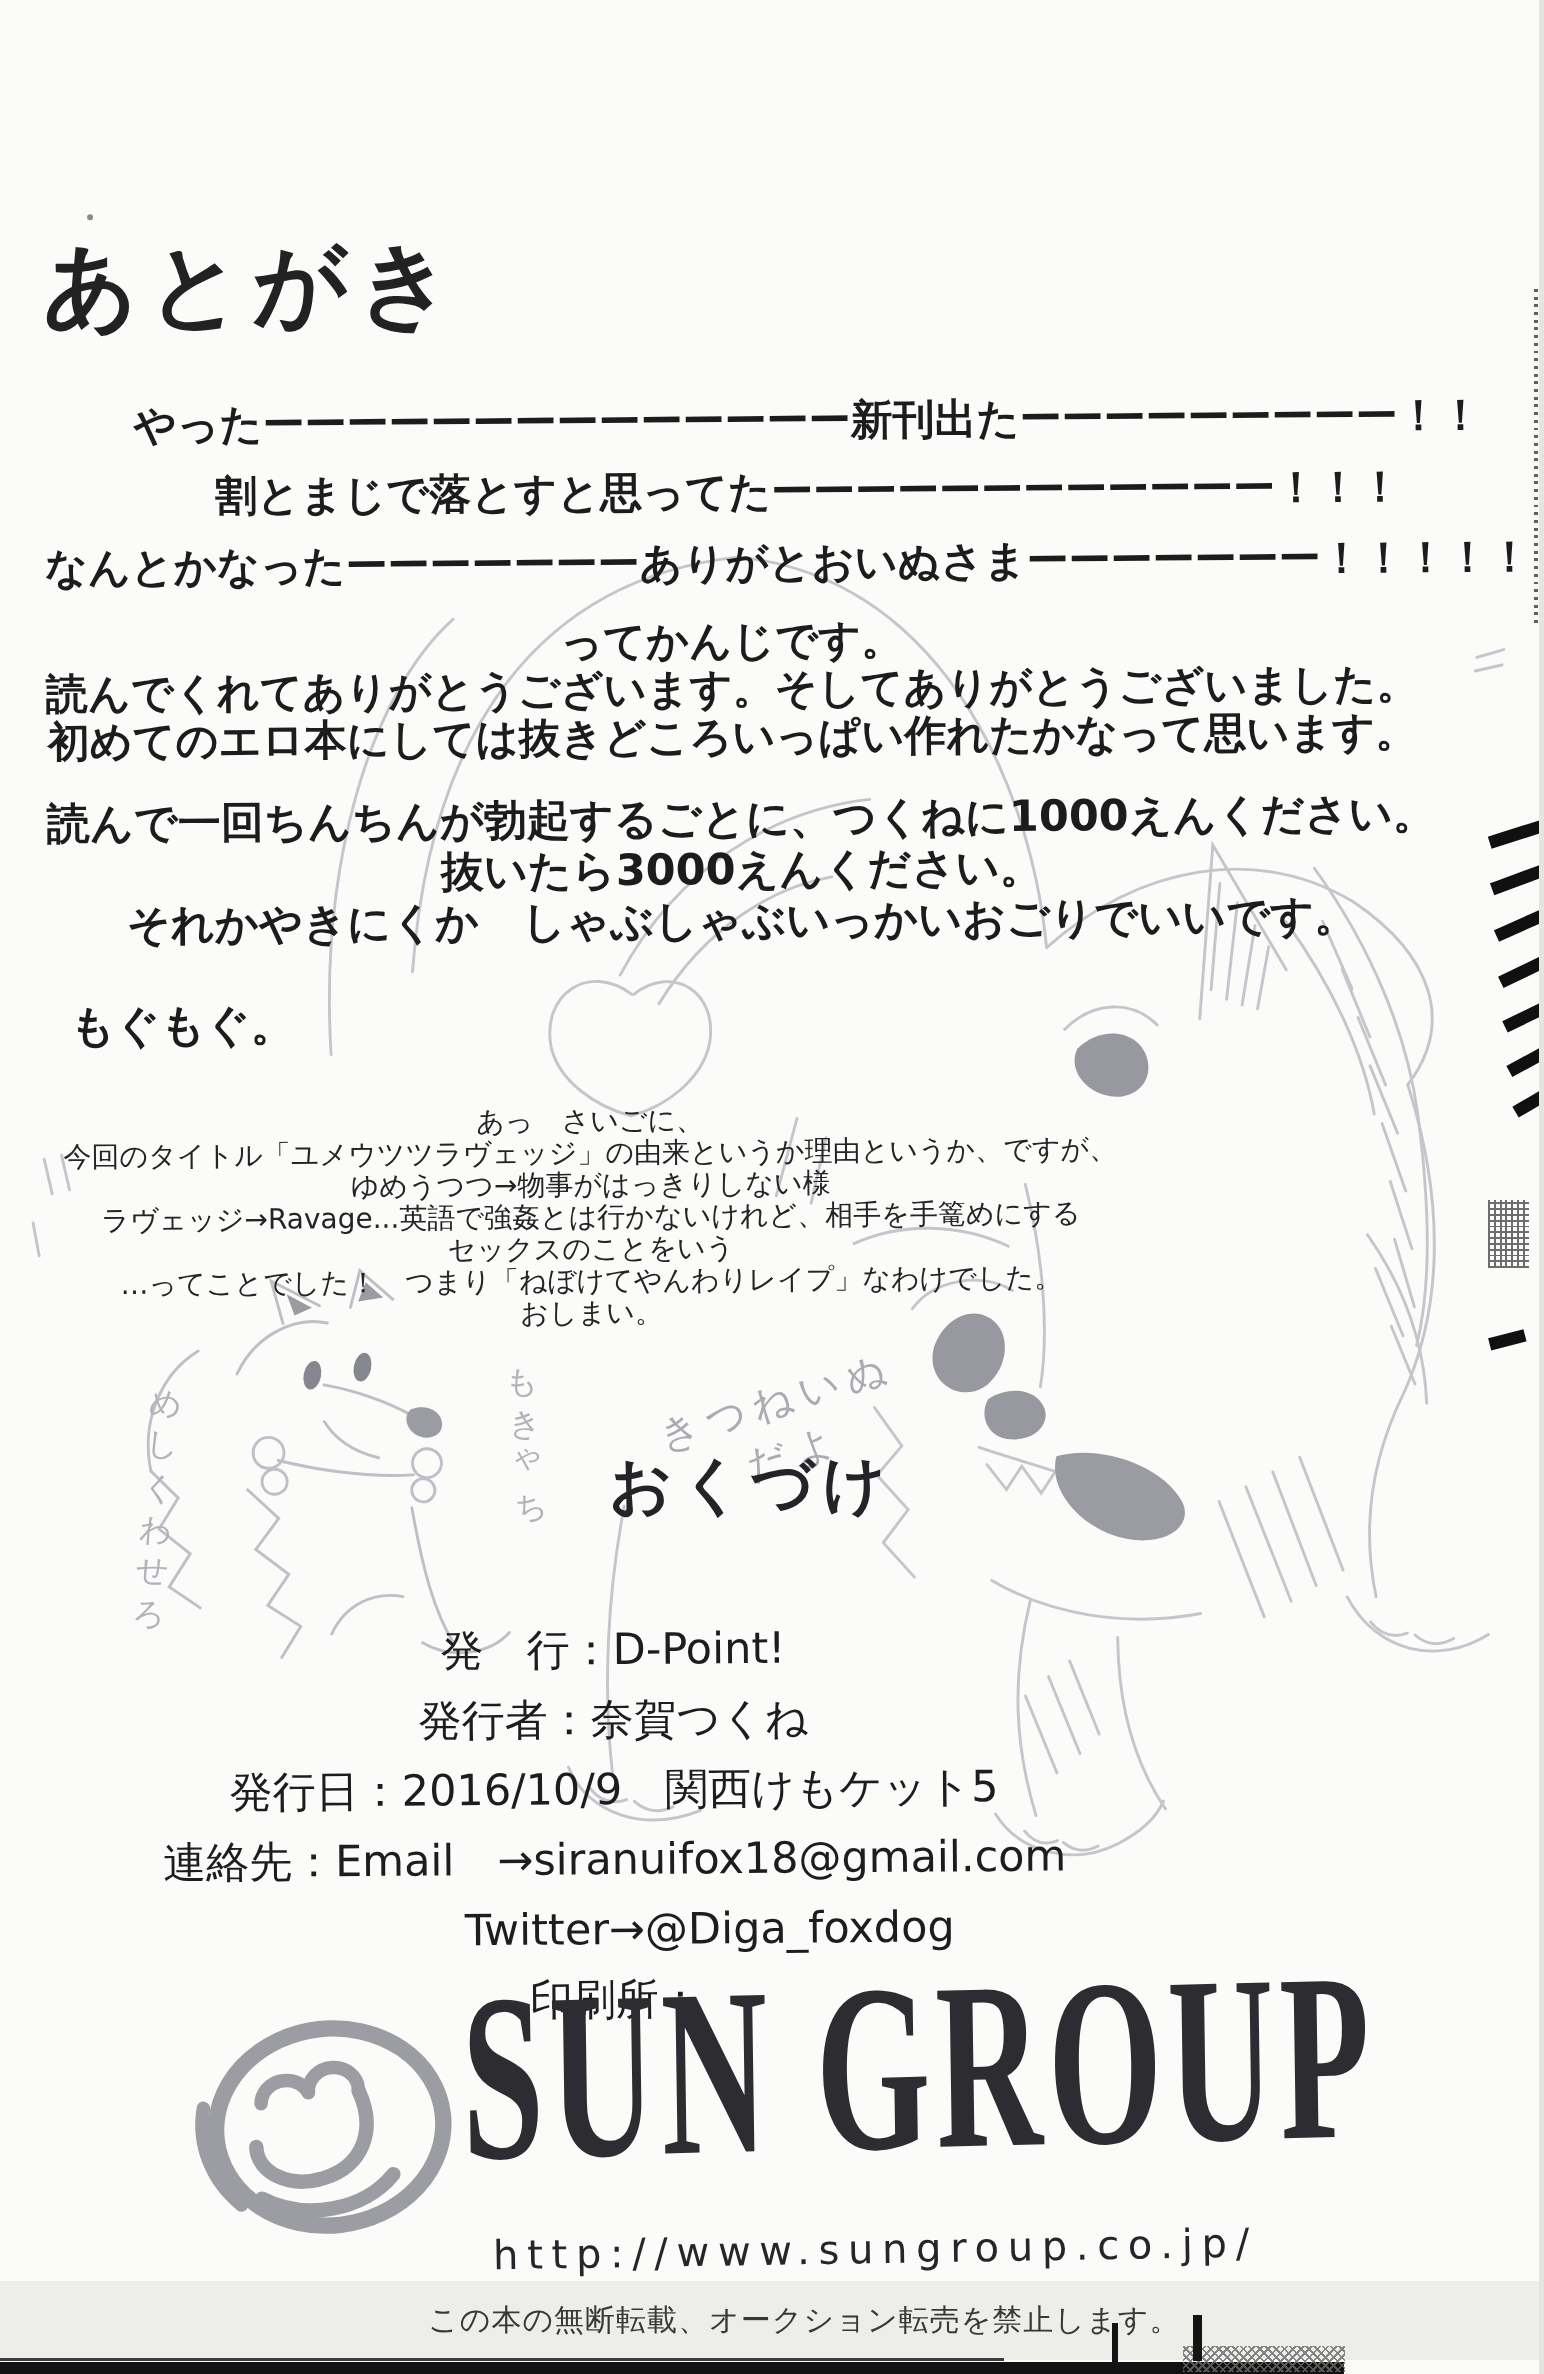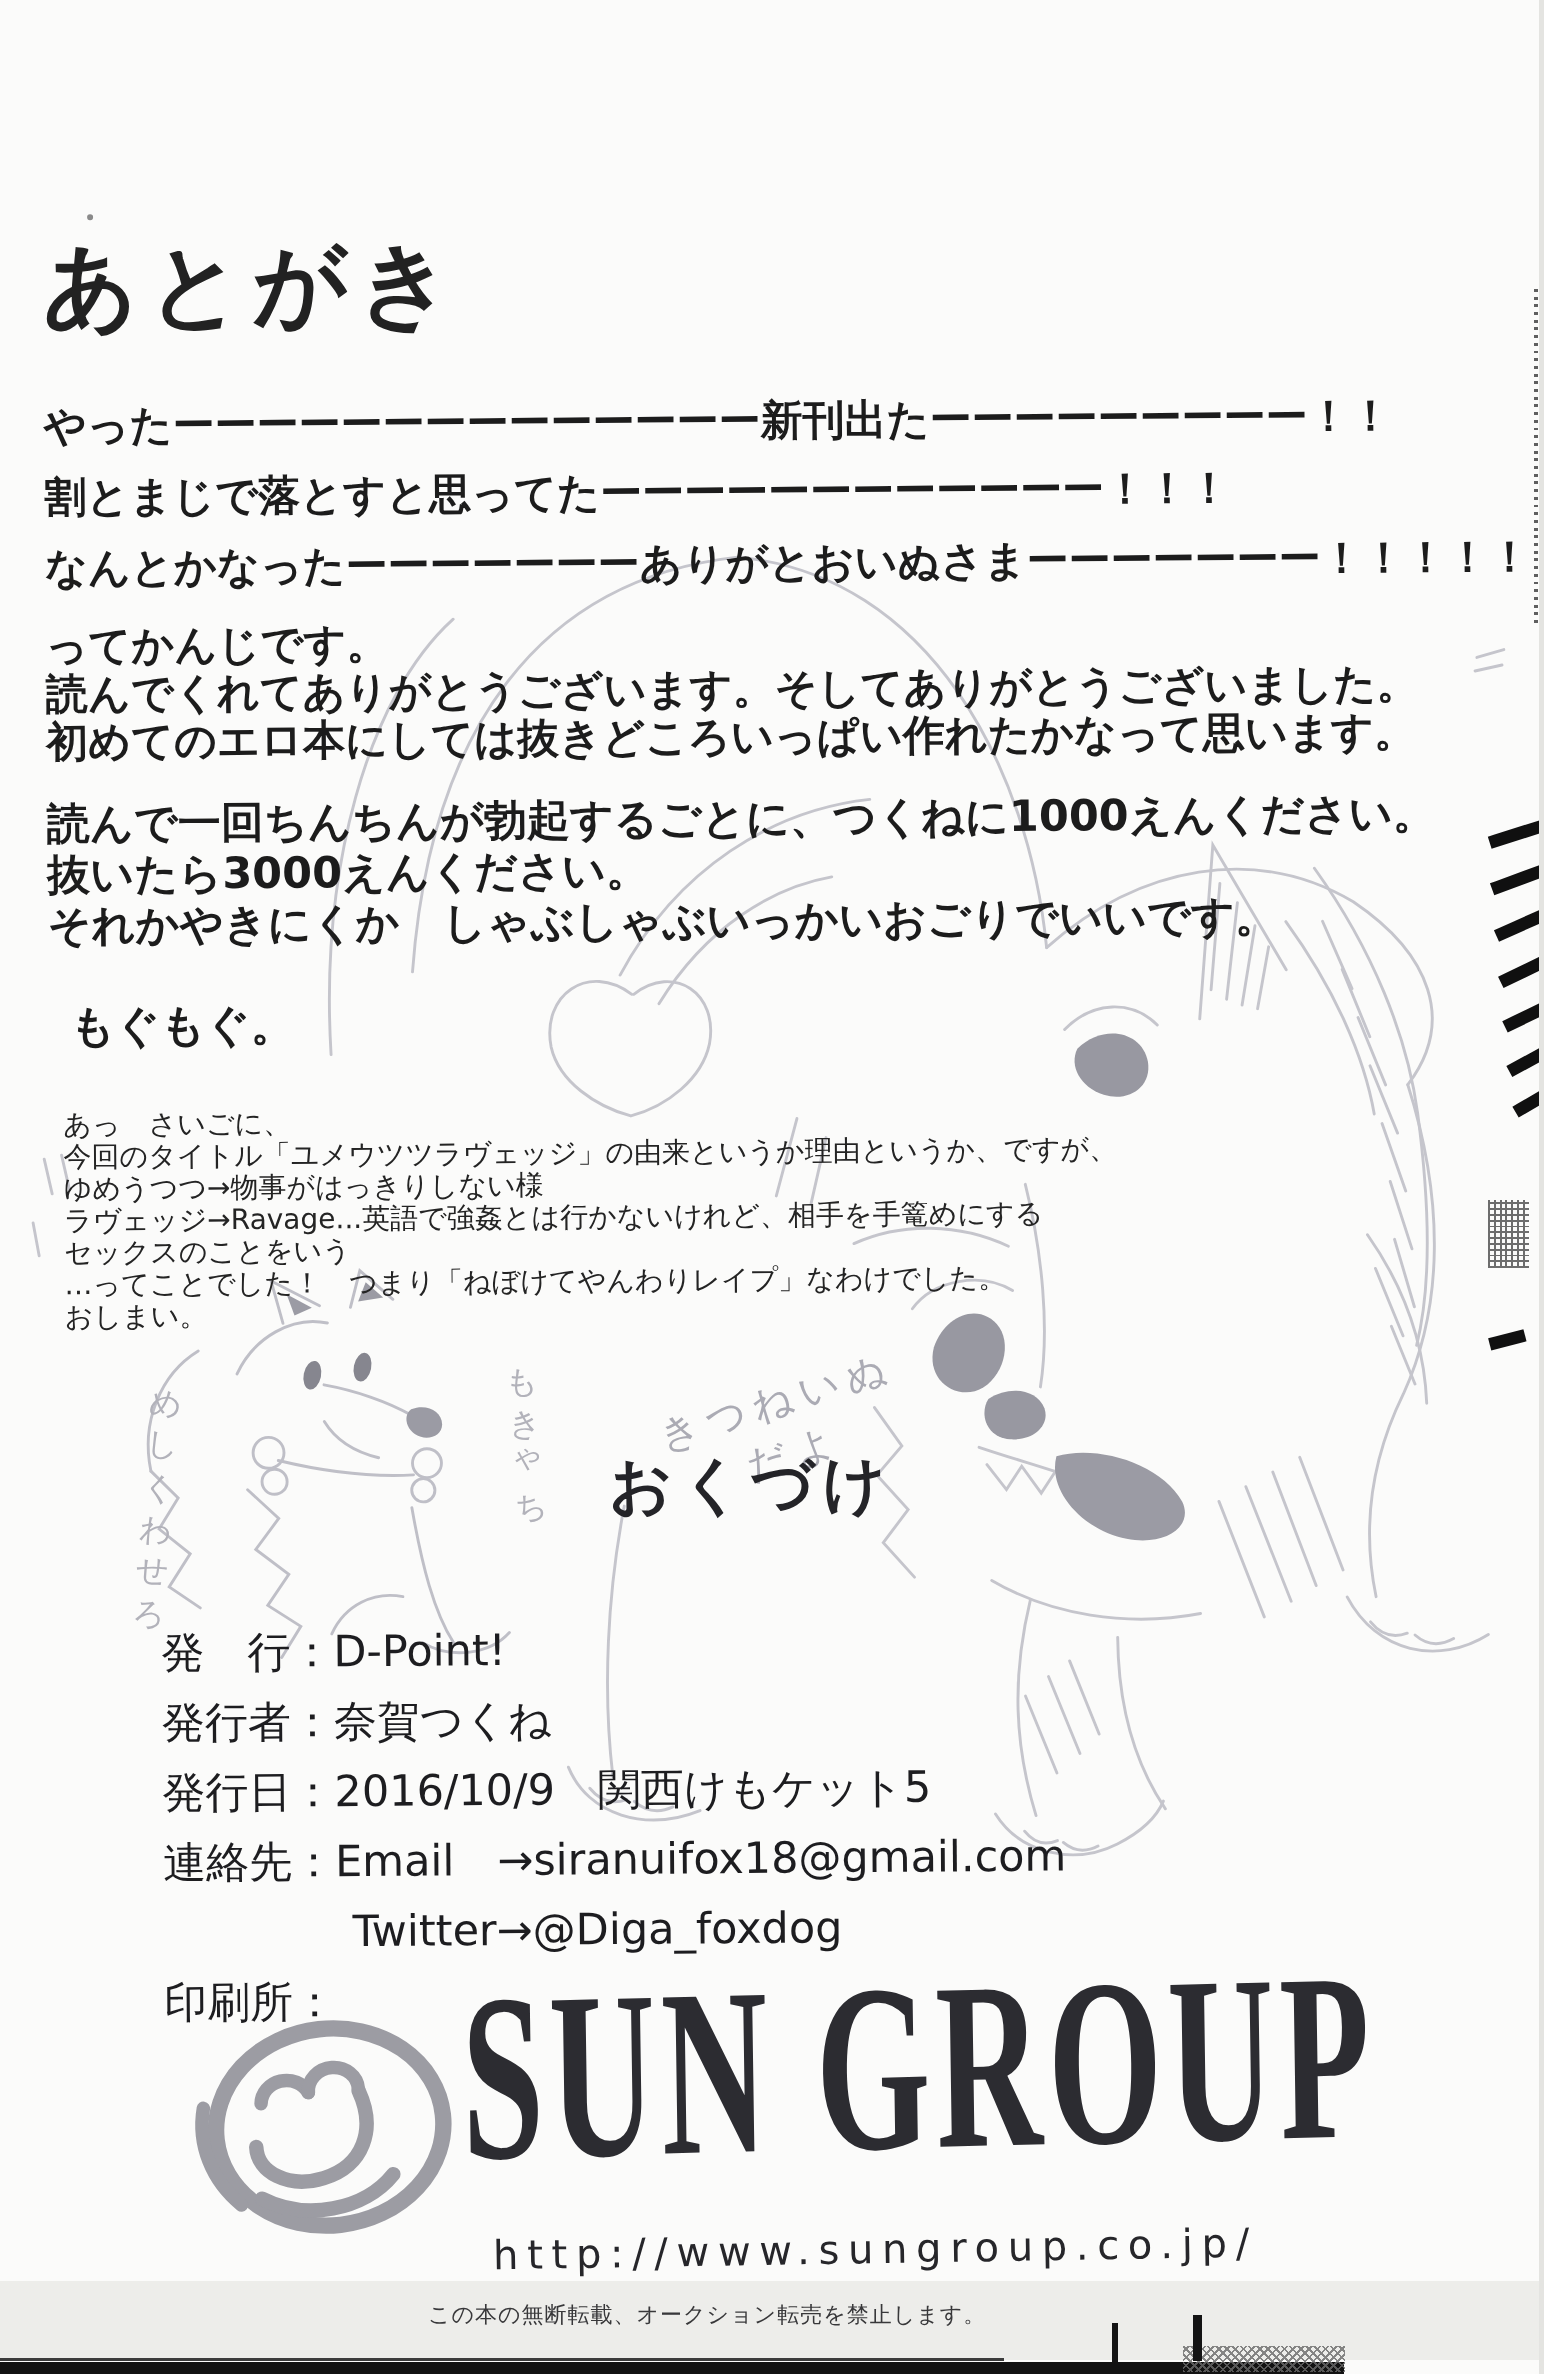--- a/index.html
+++ b/index.html
@@ -1,18 +1,18 @@
 <!DOCTYPE html>
 <html><head>
 <meta charset="utf-8">
 <style>
   html,body{margin:0;padding:0;background:#888;}
   .page{
     position:relative;width:1545px;height:2374px;background:#fbfbfa;
-    overflow:hidden;font-family:"DejaVu Sans",sans-serif;color:#1c1c1c;
+    overflow:hidden;font-family:"DejaVu Sans",sans-serif;color:#1c1c1c;text-align:center;
   }
   .tilt{position:absolute;left:0;top:0;width:1545px;height:2374px;
         transform:rotate(-0.45deg);transform-origin:40% 30%;}
   .abs{position:absolute;white-space:nowrap;}
   .title{font-size:93px;font-weight:bold;letter-spacing:9.7px;color:#222;}
   .p1 div{font-size:42px;font-weight:bold;line-height:71px;}
   .p2 div{font-size:42px;font-weight:bold;line-height:48px;}
   .p3 div{font-size:43px;font-weight:bold;line-height:51px;}
   .mogu{font-size:44px;font-weight:bold;}
   .p5 div{font-size:28px;font-weight:normal;line-height:32px;color:#242424;}
@@ -27,21 +27,21 @@
   .sunurl{
     font-size:40px;letter-spacing:8.7px;color:#26262a;font-weight:normal;
     transform:rotate(-0.5deg);
   }
   .scribble-v{
     writing-mode:vertical-rl;text-orientation:upright;
     color:#b2b2ba;font-size:32px;letter-spacing:5.8px;font-weight:normal;
   }
   .wolfnote{color:#ababb4;font-size:40px;font-weight:normal;letter-spacing:7.7px;}
   .footer-band{position:absolute;left:0;top:2281px;width:1545px;height:79px;background:#ededea;}
-  .footer-notice{position:absolute;left:428px;top:2300px;font-size:22px;color:#38383a;letter-spacing:1px;}
+  .footer-notice{position:absolute;left:428px;top:2300px;font-size:30px;color:#38383a;letter-spacing:1px;}
   .footer-bar{position:absolute;left:0;top:2362px;width:1344px;height:12.6px;background:#121212;}
   .footer-line{position:absolute;left:0;top:2358px;width:1004px;height:2.9px;background:#3c3c3c;}
   .halftone{
     position:absolute;left:1183px;top:2346px;width:162px;height:26px;opacity:.8;
     background:
       repeating-linear-gradient(45deg,#6a6a6a 0 1.9px,transparent 1.9px 5.8px),
       repeating-linear-gradient(-45deg,#6a6a6a 0 1.9px,transparent 1.9px 5.8px);
   }
   .halftone2{
     position:absolute;left:1488px;top:1200px;width:41px;height:68px;opacity:.85;

